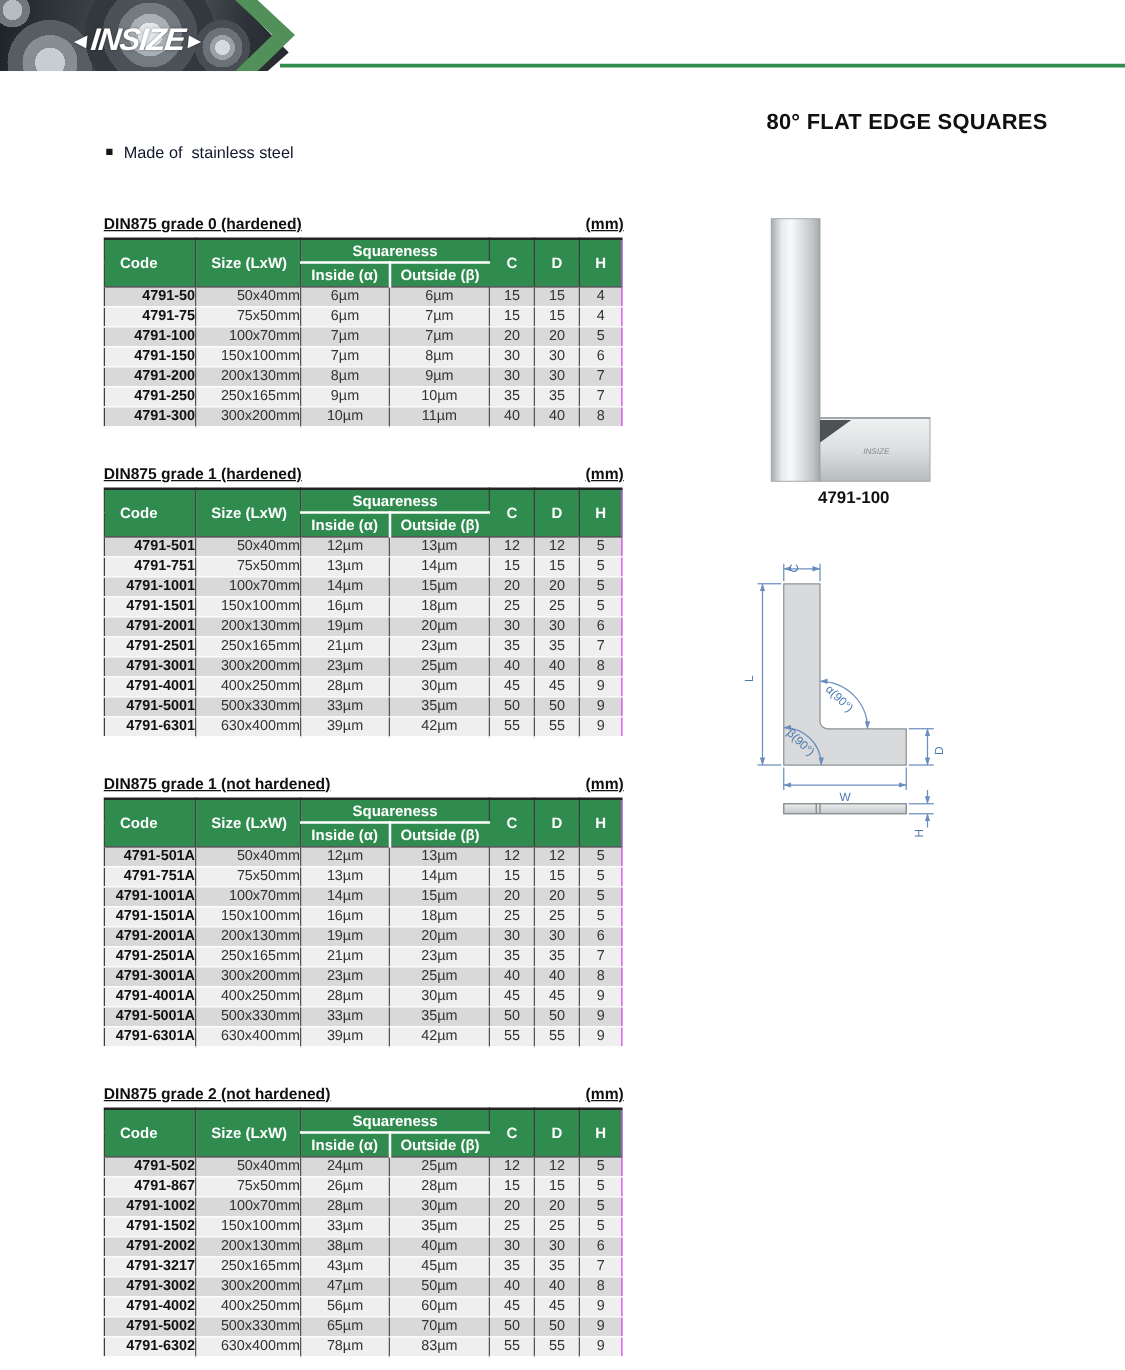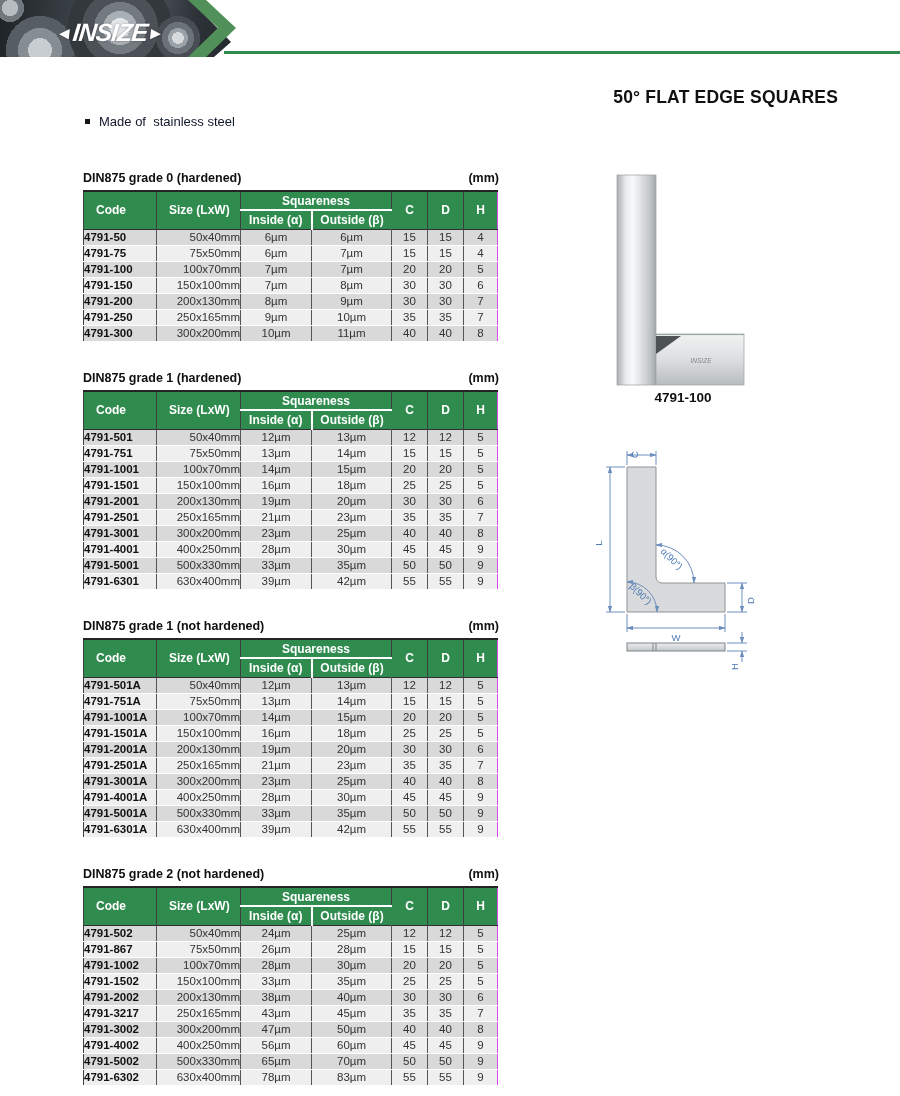--- a/index.html
+++ b/index.html
@@ -34,37 +34,37 @@
   .brand .arr{font-style:normal;font-size:17px;vertical-align:2px;letter-spacing:0;}
   .header-rule{position:absolute;left:224px;top:51px;width:676px;height:3px;background:var(--brand-green);}
 
   .page-title{position:absolute;right:62px;top:87px;font-size:17.5px;font-weight:bold;color:#101010;letter-spacing:.2px;}
   .bullet-line{position:absolute;left:85px;top:114px;font-size:13px;color:#0f172a;white-space:pre;}
   .bullet-line .sq{display:inline-block;width:5px;height:5px;background:#161616;margin-right:9px;vertical-align:2px;}
 
   
   .section{position:absolute;left:83px;width:416px;}
   .sec-1{top:171px;} .sec-2{top:371px;} .sec-3{top:619px;} .sec-4{top:867px;}
-  .section-head{display:flex;justify-content:space-between;align-items:flex-start;
-    font-size:12.5px;font-weight:bold;color:#101010;height:15px;margin-bottom:4px;}
+  .section-head{display:flex;justify-content:space-between;align-items:center;
+    font-size:12.5px;font-weight:bold;color:#101010;height:15px;margin-bottom:4px;text-decoration:underline;}
   .din-table{border-collapse:collapse;table-layout:fixed;width:414px;
     border-left:1px solid #3f3f3f;border-right:1px solid #d946ef;border-top:2px solid #242424;}
   .din-table th{background:var(--brand-green);color:#fff;font-size:12px;font-weight:bold;
     height:19px;border-right:1px solid #3f3f3f;text-align:center;padding:0;}
   .din-table th.al{ text-align:left;padding-left:12px;}
   .din-table th.h-sq{border-bottom:2px solid #fff;}
   .din-table th.h-inside{border-right:2px solid #fff;}
   .din-table th:last-child{border-right:none;}
   .din-table tbody td{height:15px;font-size:11.5px;color:#333;text-align:center;
     border-right:1px solid #555;border-bottom:1px solid #fff;padding:0;line-height:15px;}
   .din-table tbody td:last-child{border-right:none;}
   .din-table tbody tr:first-child td{border-top:1px solid #2e2e2e;}
   .din-table tbody tr:nth-child(odd){background:var(--row-gray);}
   .din-table tbody tr:nth-child(even){background:var(--row-light);}
-  .din-table tbody td.c-code{font-weight:bold;color:#111;text-align:left;}
+  .din-table tbody td.c-code{font-weight:bold;color:#111;text-align:right;}
   .din-table tbody td.c-size{text-align:right;padding-left:11px;}
 
   
   .product-svg{position:absolute;left:583px;top:163px;}
   .product-caption{position:absolute;left:583px;top:390px;width:200px;text-align:center;
     font-size:13.5px;font-weight:bold;color:#101010;}
   .diagram-svg{position:absolute;left:580px;top:428px;}
   .diagram-svg text{font-family:"Liberation Sans","DejaVu Sans",sans-serif;font-size:9.5px;fill:#4d79b3;}
   .product-svg text{font-family:"Liberation Sans","DejaVu Sans",sans-serif;}
 </style>
@@ -73,21 +73,21 @@
 
 <div class="page">
 
   <div>
     <div class="header-photo"></div>
     <div class="header-chevron"></div>
     <div class="brand"><span class="arr">◄</span><span>INSIZE</span><span class="arr">►</span></div>
     <div class="header-rule"></div>
   </div>
 
-  <div class="page-title">50° FLAT EDGE SQUARES</div>
+  <div class="page-title">80° FLAT EDGE SQUARES</div>
 
   <div class="bullet-line"><span class="sq"></span><span>Made of  stainless steel</span></div>
 
   <div class="section sec-1">
     <div class="section-head">
       <span>DIN875 grade 0  (hardened)</span>
       <span>(mm)</span>
     </div>
     <table class="din-table">
       <colgroup>

